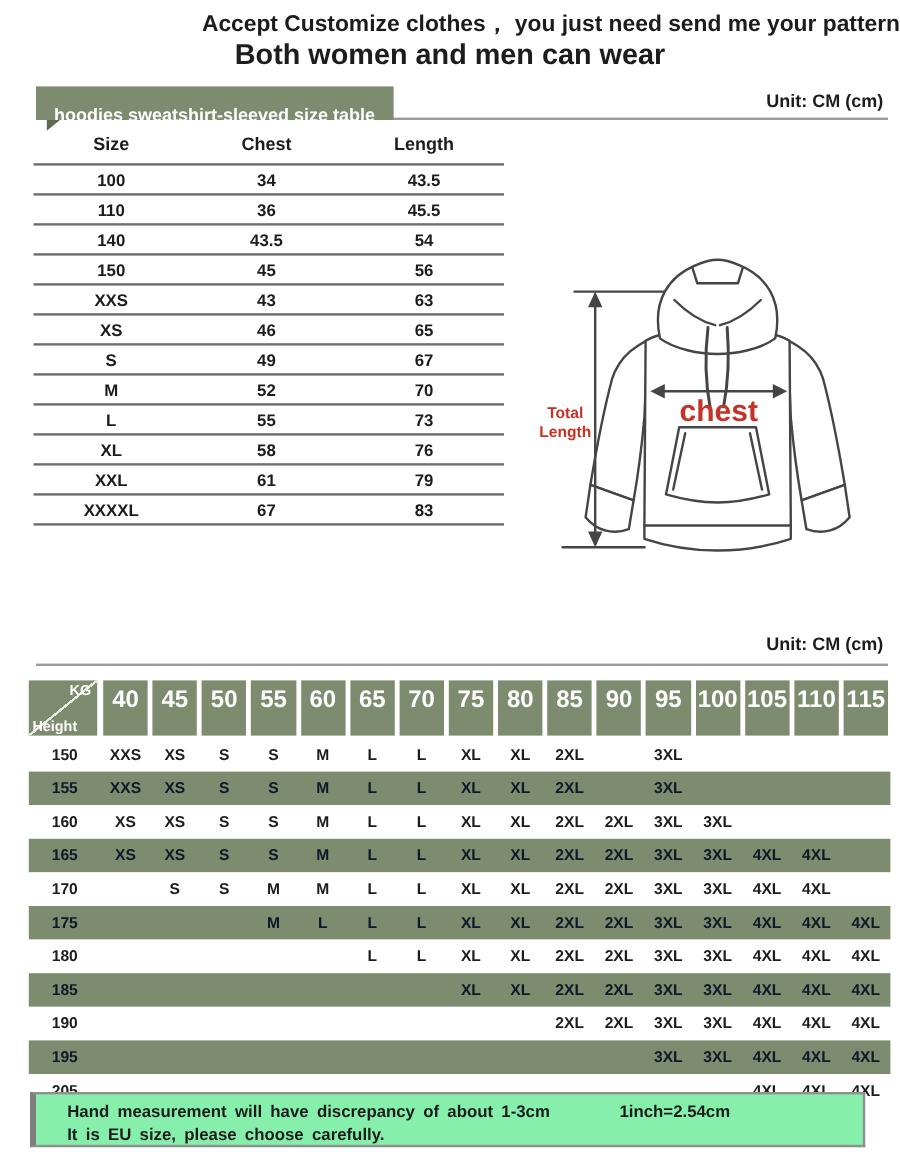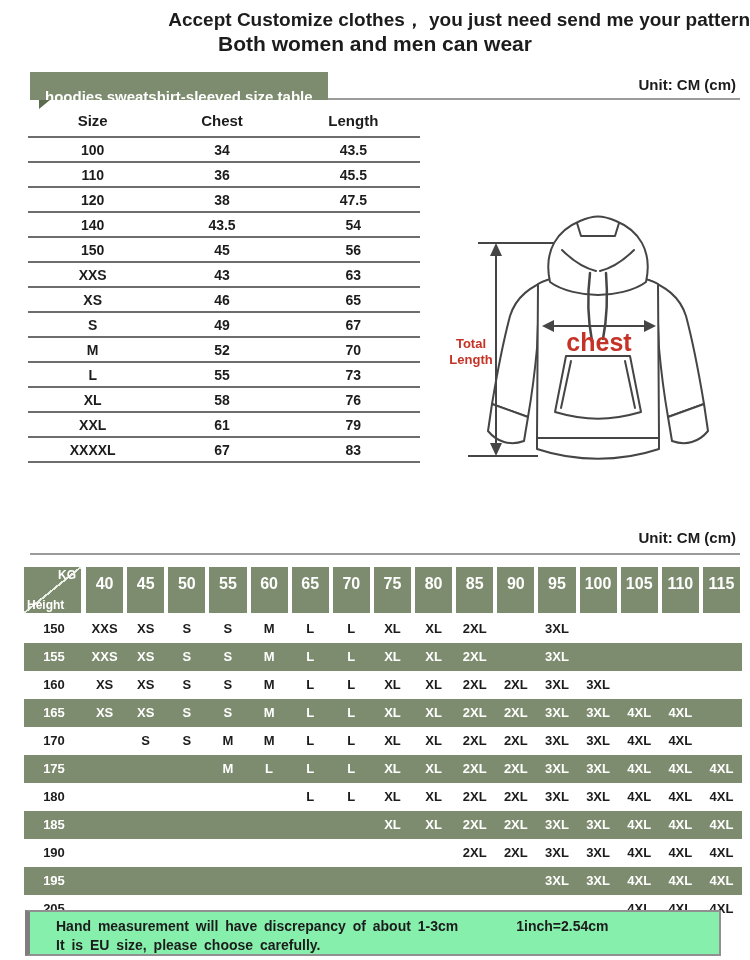--- a/index.html
+++ b/index.html
@@ -4,21 +4,21 @@
 <style>
   * { margin:0; padding:0; box-sizing:border-box; }
   html,body { background:#ffffff; }
   .page {
     position:relative; width:750px; height:960px; background:#fff;
     font-family:"Liberation Sans", sans-serif; font-weight:bold; color:#1c1c1c;
     overflow:hidden;
   }
   
   .top-line1 { position:absolute; top:7px; left:0; right:0; text-align:right; font-size:19px; }
-  .top-line2 { position:absolute; top:32px; left:0; right:0; text-align:center; font-size:21px; }
+  .top-line2 { position:absolute; top:32px; left:0; right:0; text-align:center; font-size:24px; }
 
   
   .rule { position:absolute; left:30px; width:710px; height:2px; background:#9b9b9b; z-index:0; }
   .rule1 { top:98px; }
   .rule2 { top:553px; }
   .banner {
     position:absolute; left:30px; height:28px; background:var(--banner-green,#7d8c6e);
     color:#fff; font-size:15px; line-height:28px; padding:11px 15px; z-index:1; white-space:nowrap;
   }
   .banner::after {
@@ -39,35 +39,35 @@
   .t1 .c0 { width:33%; } .t1 .c1 { width:33%; } .t1 .c2 { width:34%; }
 
   
   .hoodie-wrap { position:absolute; left:438px; top:198px; width:312px; height:312px; }
 
   
   .t2 { position:absolute; left:24px; top:567px; width:718px; }
   .t2-header { display:grid; grid-template-columns:60px repeat(16,1fr); height:46px; margin-bottom:2px; }
   .t2-hcell {
     background:var(--banner-green,#7d8c6e); color:#fff; margin:0 2px; text-align:center;
-    line-height:33px; font-size:16px;
+    line-height:33px; font-size:20px;
   }
   .t2-corner {
     position:relative; background:var(--banner-green,#7d8c6e); margin:0 3px 0 0; color:#fff;
     background-image:linear-gradient(to bottom right,
       transparent calc(50% - 1px), #e9ece3 calc(50% - 1px),
       #e9ece3 calc(50% + 1px), transparent calc(50% + 1px));
   }
   .t2-corner .kg { position:absolute; top:1px; right:5px; font-size:12px; }
   .t2-corner .hgt { position:absolute; bottom:1px; left:3px; font-size:12px; }
   .t2-row {
     display:grid; grid-template-columns:60px repeat(16,1fr); height:28px;
     line-height:28px; text-align:center; font-size:13px; background:#fff; color:#1c1c1c;
   }
-  .t2-row.striped { background:var(--stripe-green,#7d8c6e); color:#ffffff; }
+  .t2-row.striped { background:var(--stripe-green,#7d8c6e); color:#0f172a; }
 
   
   .note {
     position:absolute; left:25px; top:910px; width:696px; height:46px; background:#86efac;
     border:2px solid #909090; border-left:5px solid #7e7e7e;
     padding:5px 0 0 26px; font-size:14px; word-spacing:3px; line-height:19px;
   }
   .note .conv { margin-left:58px; }
 </style>
 </head>
@@ -91,25 +91,20 @@
     <div>
         <div class="t1-row">
           <div class="c c0">100</div>
           <div class="c c1">34</div>
           <div class="c c2">43.5</div>
         </div>
         <div class="t1-row">
           <div class="c c0">110</div>
           <div class="c c1">36</div>
           <div class="c c2">45.5</div>
-        </div>
-        <div class="t1-row">
-          <div class="c c0">120</div>
-          <div class="c c1">38</div>
-          <div class="c c2">47.5</div>
         </div>
         <div class="t1-row">
           <div class="c c0">140</div>
           <div class="c c1">43.5</div>
           <div class="c c2">54</div>
         </div>
         <div class="t1-row">
           <div class="c c0">150</div>
           <div class="c c1">45</div>
           <div class="c c2">56</div>

